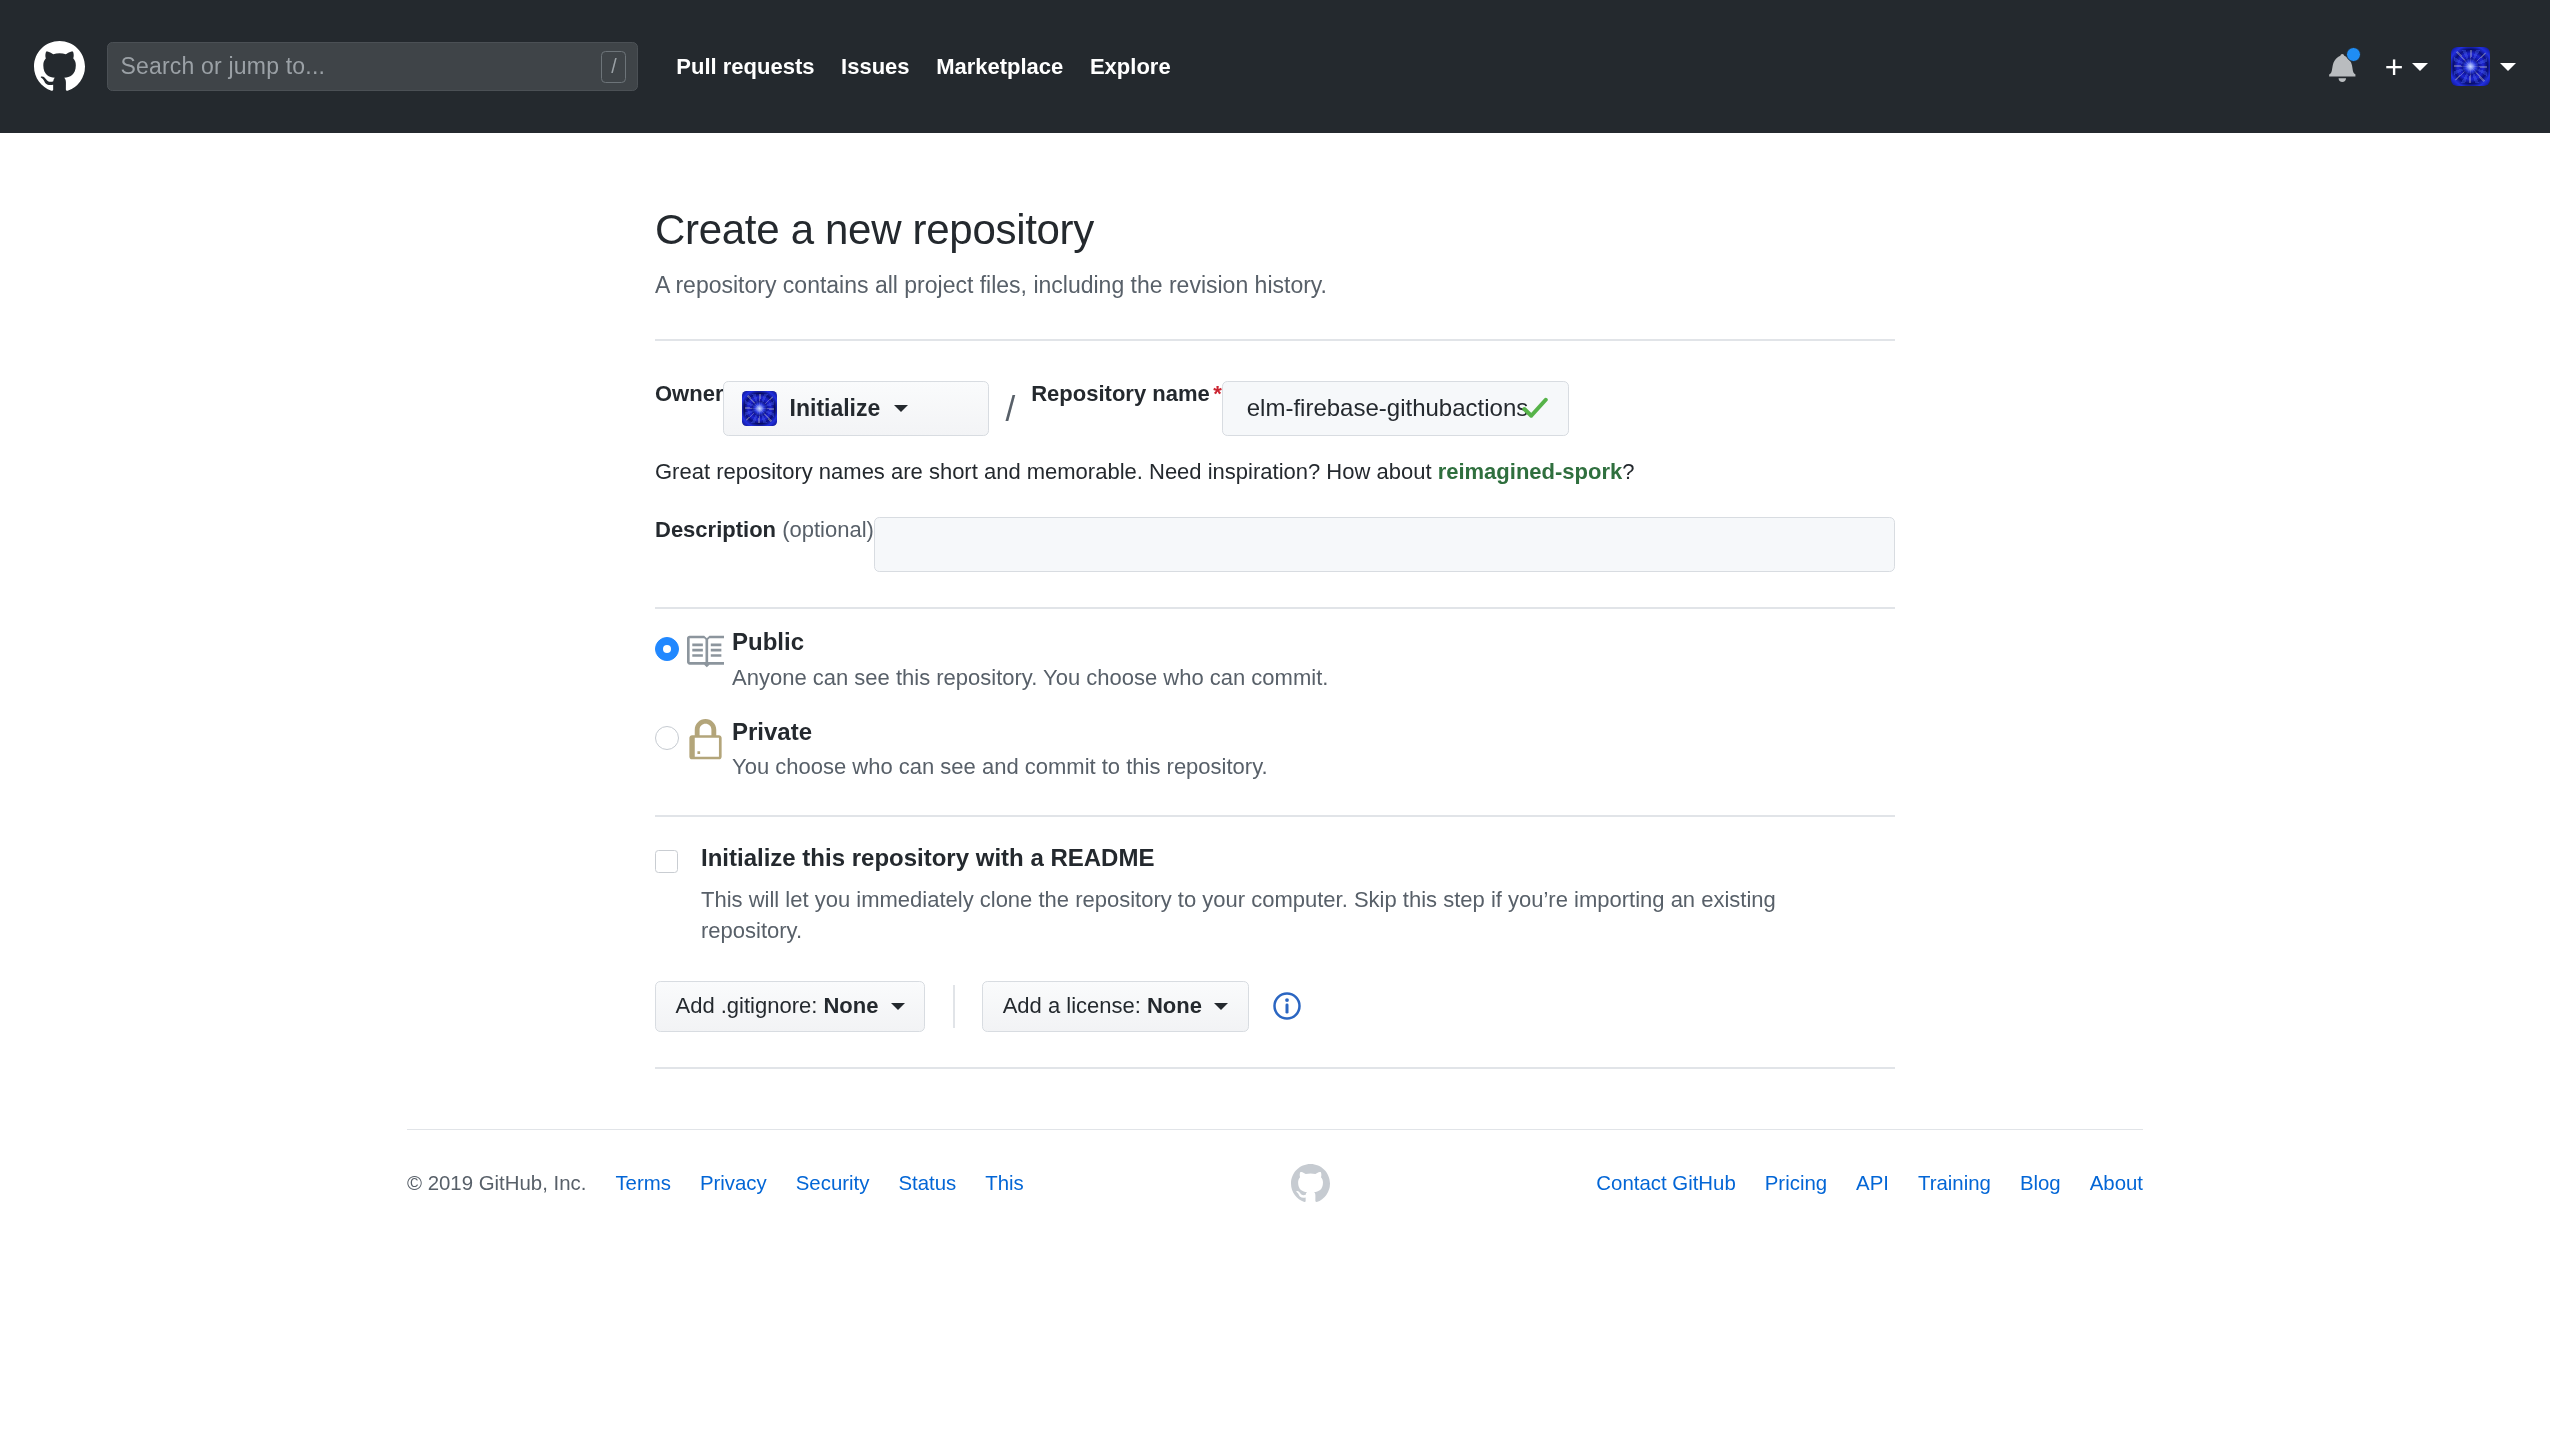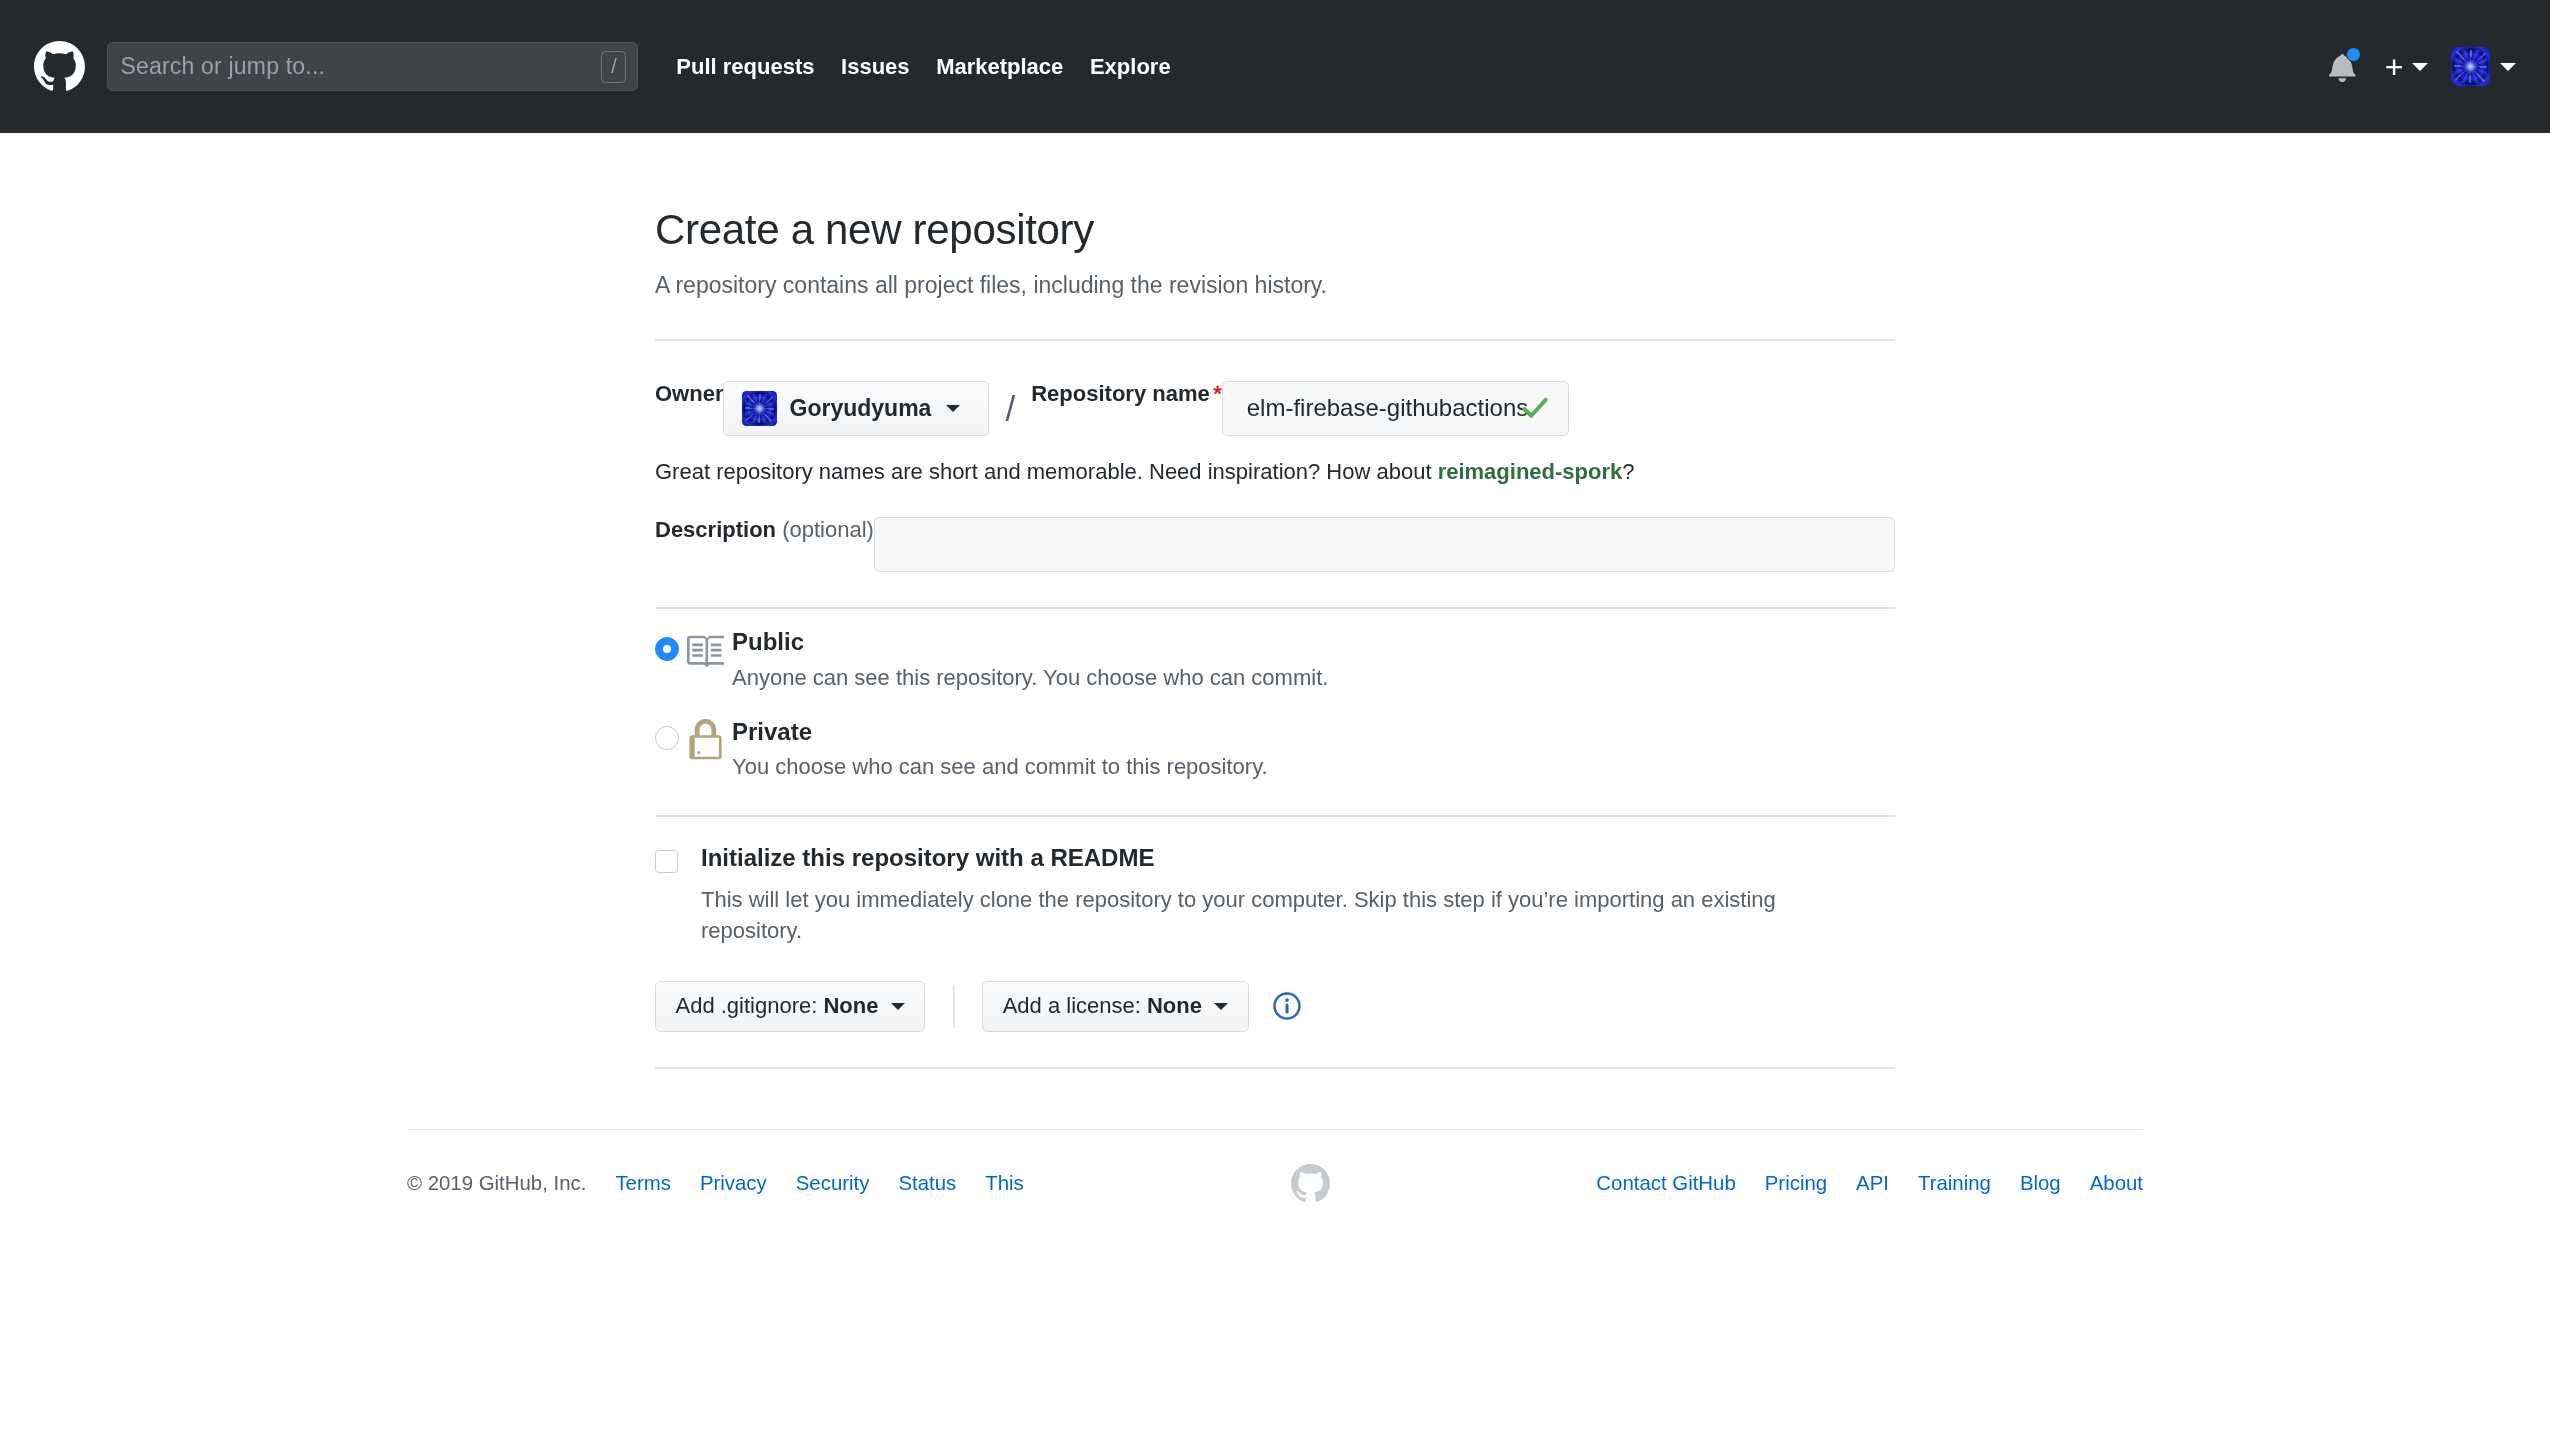--- a/index.html
+++ b/index.html
@@ -423,21 +423,21 @@
     <h1 class="page-title">Create a new repository</h1>
     <div class="page-subtitle">A repository contains all project files, including the revision history.</div>
 
     <hr class="rule">
 
     <div class="field-row">
       <div class="field-col">
         <span class="field-label">Owner</span>
         <button class="owner-btn">
           <span class="avatar owner"></span>
-          <span class="owner-name">Goryudyuma</span>
+          <span class="owner-name">Initialize</span>
           <span class="caret-dark"></span>
         </button>
       </div>
 
       <div class="slash-sep">/</div>
 
       <div class="field-col">
         <span class="field-label">
           <span>Repository name</span><span class="req">*</span>
         </span>

